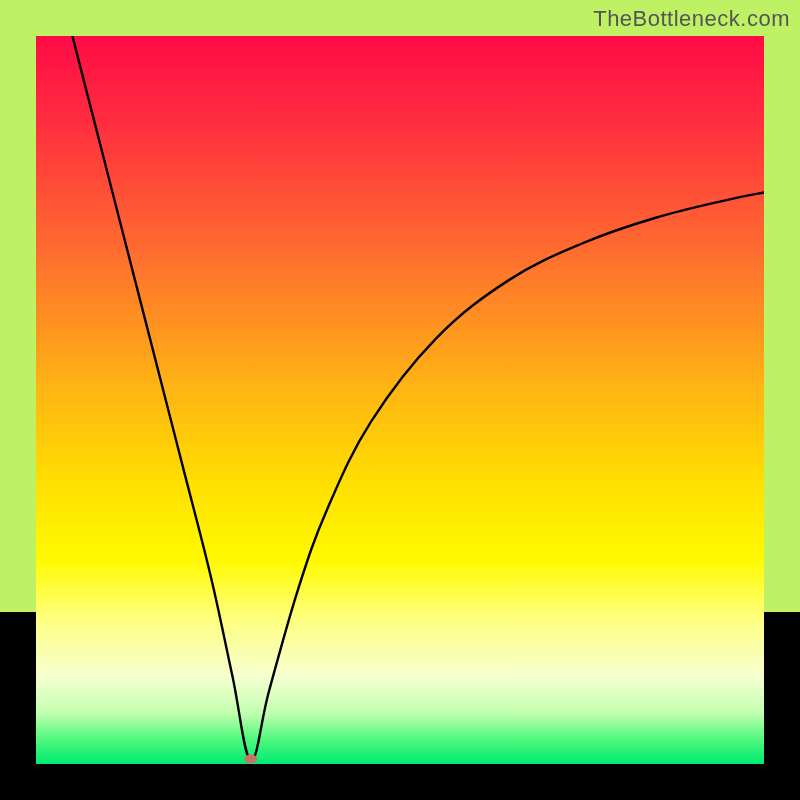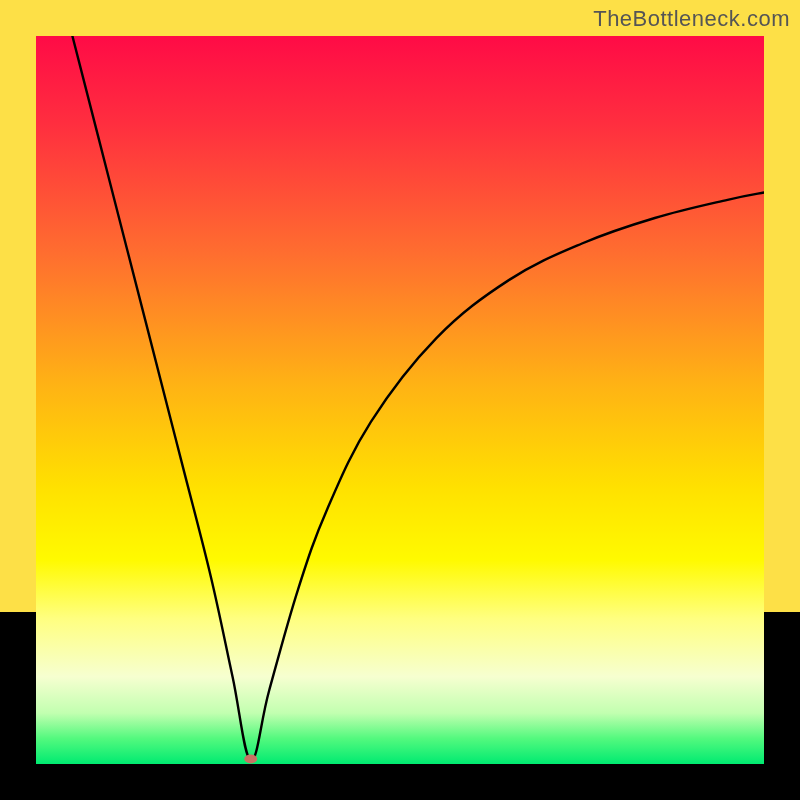--- a/index.html
+++ b/index.html
@@ -8,21 +8,21 @@
     width: 800px;
     height: 800px;
     overflow: hidden;
     font-family: Arial, Helvetica, sans-serif;
     background: #000;
   }
   .frame {
     position: relative;
     width: 800px;
     height: 612px;
-    background: #fde047;
+    background: #bef264;
   }
   .plot {
     position: absolute;
     left: 36px;
     top: 36px;
     width: 728px;
     height: 728px;
     box-sizing: border-box;
   }
   .watermark {

